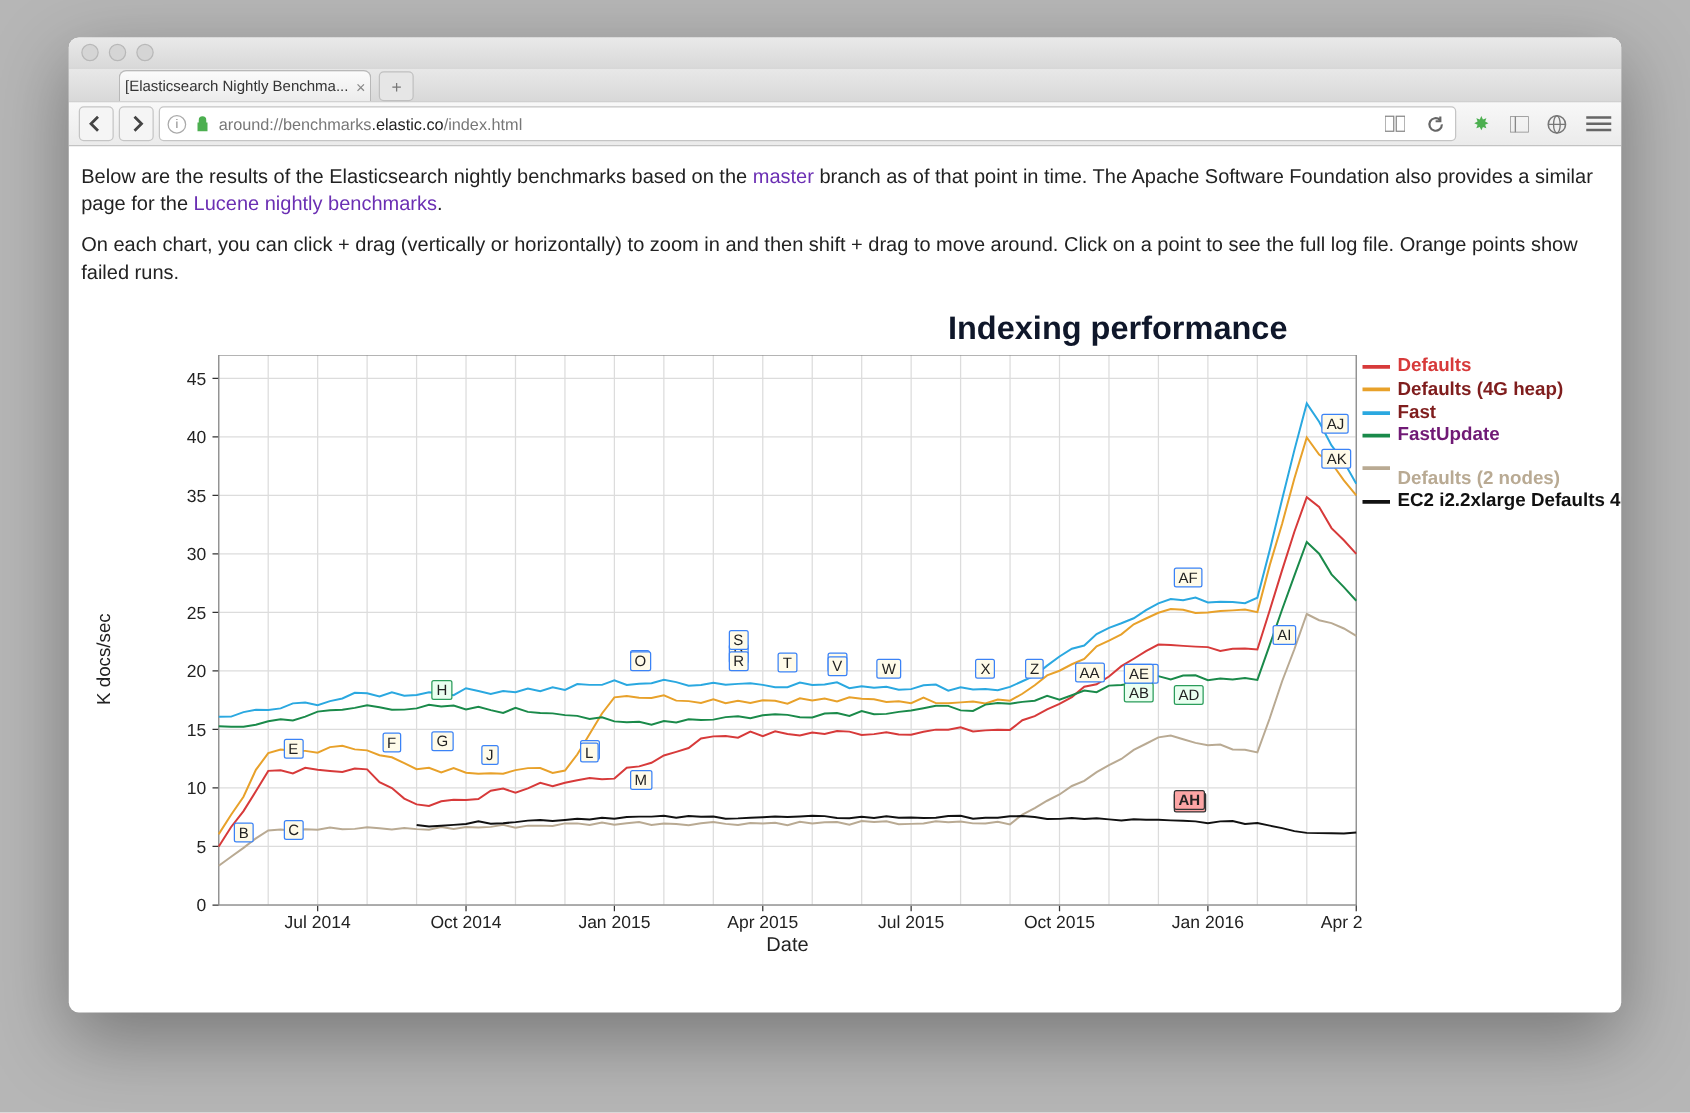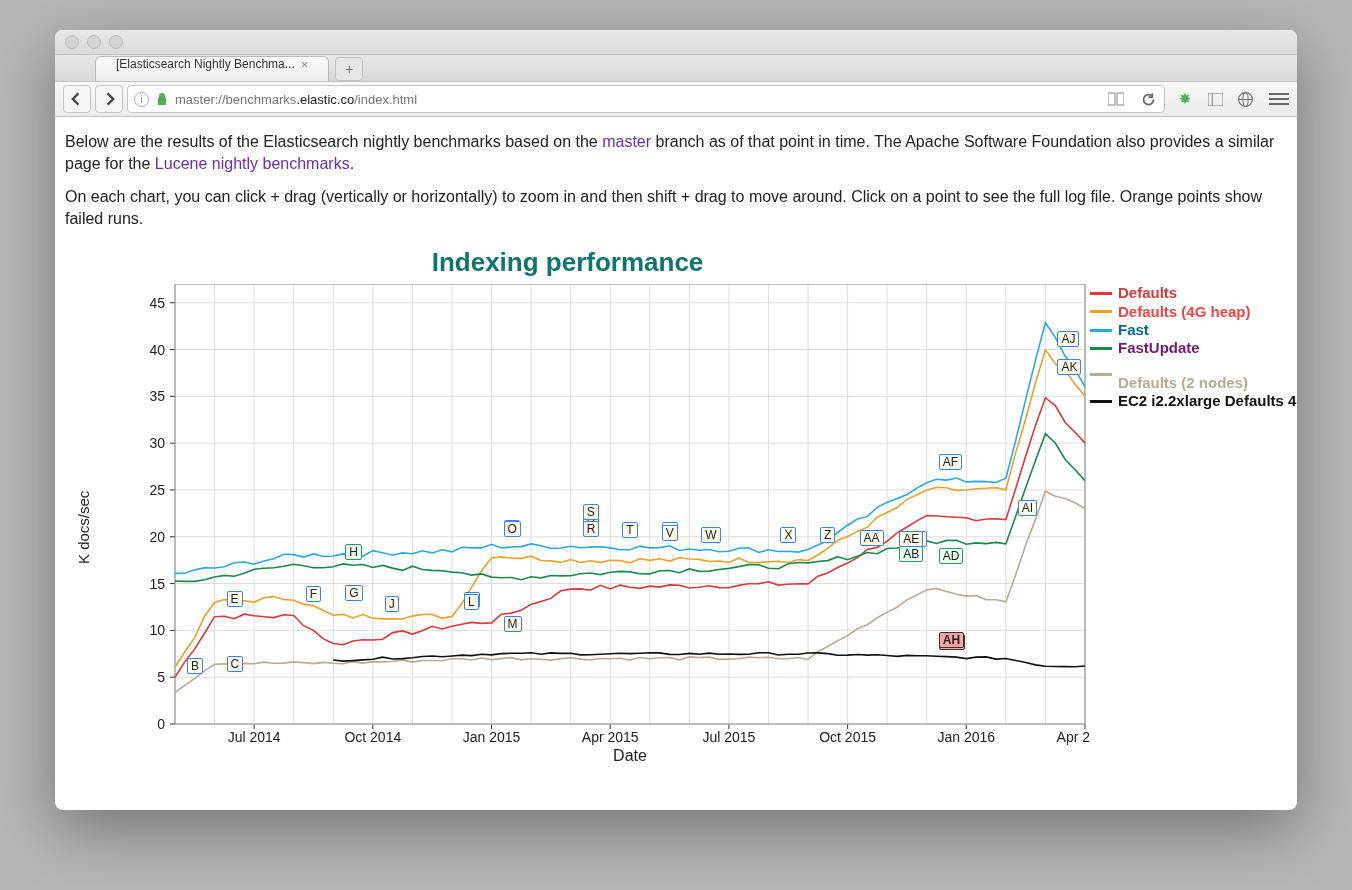--- a/index.html
+++ b/index.html
@@ -8,22 +8,22 @@
   
   .window { position:absolute; left:55px; top:30px; width:1242px; height:780px;
             background:#fff; border-radius:8px; box-shadow:0 20px 60px rgba(0,0,0,.35);
             display:flex; flex-direction:column; overflow:hidden; }
   .titlebar { height:24px; background:linear-gradient(#e9e9e9,#d9d9d9);
               display:flex; align-items:center; padding:0 10px; border-bottom:1px solid #c3c3c3;}
   .dot { width:12px; height:12px; border-radius:50%; margin-right:8px; background:#d5d5d5; border:1px solid #b8b8b8;}
   .tabstrip { height:26px; background:linear-gradient(#e8e8e8,#d8d8d8); display:flex;
               align-items:flex-end; padding-left:40px; border-bottom:1px solid #c3c3c3;}
   .tab { height:24px; background:linear-gradient(#fbfbfb,#ececec); border:1px solid #b8b8b8;
-         border-bottom:none; border-radius:6px 6px 0 0; display:flex; align-items:flex-start;
-         padding:0 20px; font-size:12px; color:#333; max-width:230px;}
+         border-bottom:none; border-radius:6px 6px 0 0; display:flex; align-items:center;
+         padding:0 4px; font-size:12px; color:#333; max-width:230px;}
   .tab .label { max-width:180px; overflow:hidden; text-overflow:ellipsis; white-space:nowrap; }
   .tab .close { margin-left:6px; color:#888; font-size:13px; }
   .newtab { width:26px; height:22px; border:1px solid #c0c0c0; border-radius:4px;
             margin-left:6px; display:flex; align-items:center; justify-content:center;
             color:#777; font-size:14px; background:#e6e6e6;}
   .toolbar { height:34px; background:linear-gradient(#f8f8f8,#ebebeb); display:flex;
              align-items:center; padding:0 8px; border-bottom:1px solid #c3c3c3; gap:4px;}
   .navbtn { width:26px; height:26px; border:1px solid #c5c5c5; border-radius:4px;
             display:flex; align-items:center; justify-content:center; background:#f5f5f5;
             color:#444; font-size:15px; }
@@ -36,21 +36,21 @@
   .tbicon { width:20px; height:20px; display:flex; align-items:center; justify-content:center;
             color:#666; font-size:15px; margin-left:6px;}
   .hamburger { width:20px; display:flex; flex-direction:column; gap:3px; margin-left:10px;}
   .hamburger span { height:2px; background:#666; display:block; }
 
   
   .page { flex:1; overflow:hidden; padding:14px 10px 10px 10px; font-size:16px; color:#222; }
   .page p { margin:0 0 12px 0; line-height:1.35; }
   .page a { color:#6b2fb3; text-decoration:none; }
 
-  .chart-title { color:#0f766e; font-weight:bold; font-size:26px; text-align:center;
+  .chart-title { color:#0f172a; font-weight:bold; font-size:26px; text-align:right;
                  width:925px; margin:18px 0 6px 40px; }
 
   .chartwrap { position:relative; margin-left:10px; }
   .ylabel { position:absolute; left:0; top:280px; transform:rotate(-90deg);
             transform-origin:left top; font-size:15px; color:#222; }
   .svgholder { position:absolute; left:40px; top:0; }
 
   .legend { position:absolute; left:1015px; top:0; font-size:15px; font-weight:bold; line-height:1.22;}
   .legend .row { display:flex; align-items:center; gap:6px; white-space:nowrap;}
   .legend .sw { width:22px; height:3px; display:inline-block; }
@@ -86,21 +86,21 @@
       <svg width="14" height="14" viewBox="0 0 10 10">
           <path d="M4 1l4 4-4 4" fill="none" stroke="#444" stroke-width="1.6"></path>
         </svg>
     </div>
     <div class="urlbox">
       <span style="border:1px solid #aaa;border-radius:50%;width:13px;height:13px;display:flex;align-items:center;justify-content:center;font-size:10px;color:#888;">i</span>
       <svg class="lock" viewBox="0 0 12 14">
           <path d="M3 6V4a3 3 0 016 0v2h1v7H2V6h1z" fill="#4caf50"></path>
         </svg>
       <span class="urltext">
-        <span>master://benchmarks</span><span class="dom">.elastic.co</span><span>/index.html</span>
+        <span>around://benchmarks</span><span class="dom">.elastic.co</span><span>/index.html</span>
       </span>
       <span class="spacer"></span>
       <span class="tbicon">
         <svg width="16" height="14" viewBox="0 0 16 12">
             <rect x="0" y="0" width="7" height="12" fill="none" stroke="#888"></rect>
             <rect x="9" y="0" width="7" height="12" fill="none" stroke="#888"></rect>
           </svg>
       </span>
       <span class="tbicon">
         <svg width="15" height="15" viewBox="0 0 12 12">
@@ -222,25 +222,25 @@
             <path d="M218.3 376.0 L228.2 377.1 L238.0 376.6 L247.9 375.9 L257.8 375.2 L267.7 373.1 L277.6 375.0 L287.5 374.6 L297.4 373.7 L307.3 372.5 L317.2 372.0 L327.1 372.7 L337.0 372.0 L346.8 371.1 L356.7 371.6 L366.6 370.2 L376.5 370.9 L386.4 369.6 L396.3 369.3 L406.2 369.3 L416.1 368.7 L426.0 370.2 L435.9 368.9 L445.8 369.4 L455.7 369.3 L465.5 370.9 L475.4 370.7 L485.3 370.2 L495.2 369.8 L505.1 369.2 L515.0 369.6 L524.9 369.2 L534.8 368.7 L544.7 368.9 L554.6 370.4 L564.5 370.5 L574.3 369.4 L584.2 370.3 L594.1 369.1 L604.0 370.2 L613.9 370.0 L623.8 370.4 L633.7 370.2 L643.6 368.8 L653.5 368.7 L663.4 371.0 L673.3 370.2 L683.2 370.2 L693.0 369.0 L702.9 368.9 L712.8 369.6 L722.7 371.2 L732.6 371.1 L742.5 370.5 L752.4 371.1 L762.3 370.7 L772.2 371.5 L782.1 372.4 L792.0 371.4 L801.8 371.8 L811.7 371.8 L821.6 372.3 L831.5 372.6 L841.4 373.1 L851.3 374.6 L861.2 373.1 L871.1 372.9 L881.0 375.1 L890.9 374.5 L900.8 376.5 L910.7 378.5 L920.5 380.9 L930.4 382.3 L940.3 382.5 L950.2 382.6 L960.1 382.7 L970 381.95744680851067" fill="none" stroke="#111111" stroke-width="1.6"></path>
           </svg>
       </div>
       <div class="legend" id="legend">
           <div class="row">
             <span class="sw" style="background: rgb(215, 58, 58);"></span>
             <span style="color: rgb(215, 58, 58);">Defaults</span>
           </div>
           <div class="row">
             <span class="sw" style="background: rgb(232, 161, 42);"></span>
-            <span style="color: #ef4444;">Defaults (4G heap)</span>
+            <span style="color: #7f1d1d;">Defaults (4G heap)</span>
           </div>
           <div class="row">
             <span class="sw" style="background: rgb(42, 168, 224);"></span>
-            <span style="color: #0369a1;">Fast</span>
+            <span style="color: #7f1d1d;">Fast</span>
           </div>
           <div class="row">
             <span class="sw" style="background: rgb(26, 138, 74);"></span>
             <span style="color: #701a75; text-align: right;">FastUpdate</span>
           </div>
           <div class="row">
             <span class="sw" style="background: rgb(185, 170, 147);"></span>
             <span style="color: rgb(185, 170, 147); margin-top: 16px;">Defaults (2 nodes)</span>
           </div>
           <div class="row">

